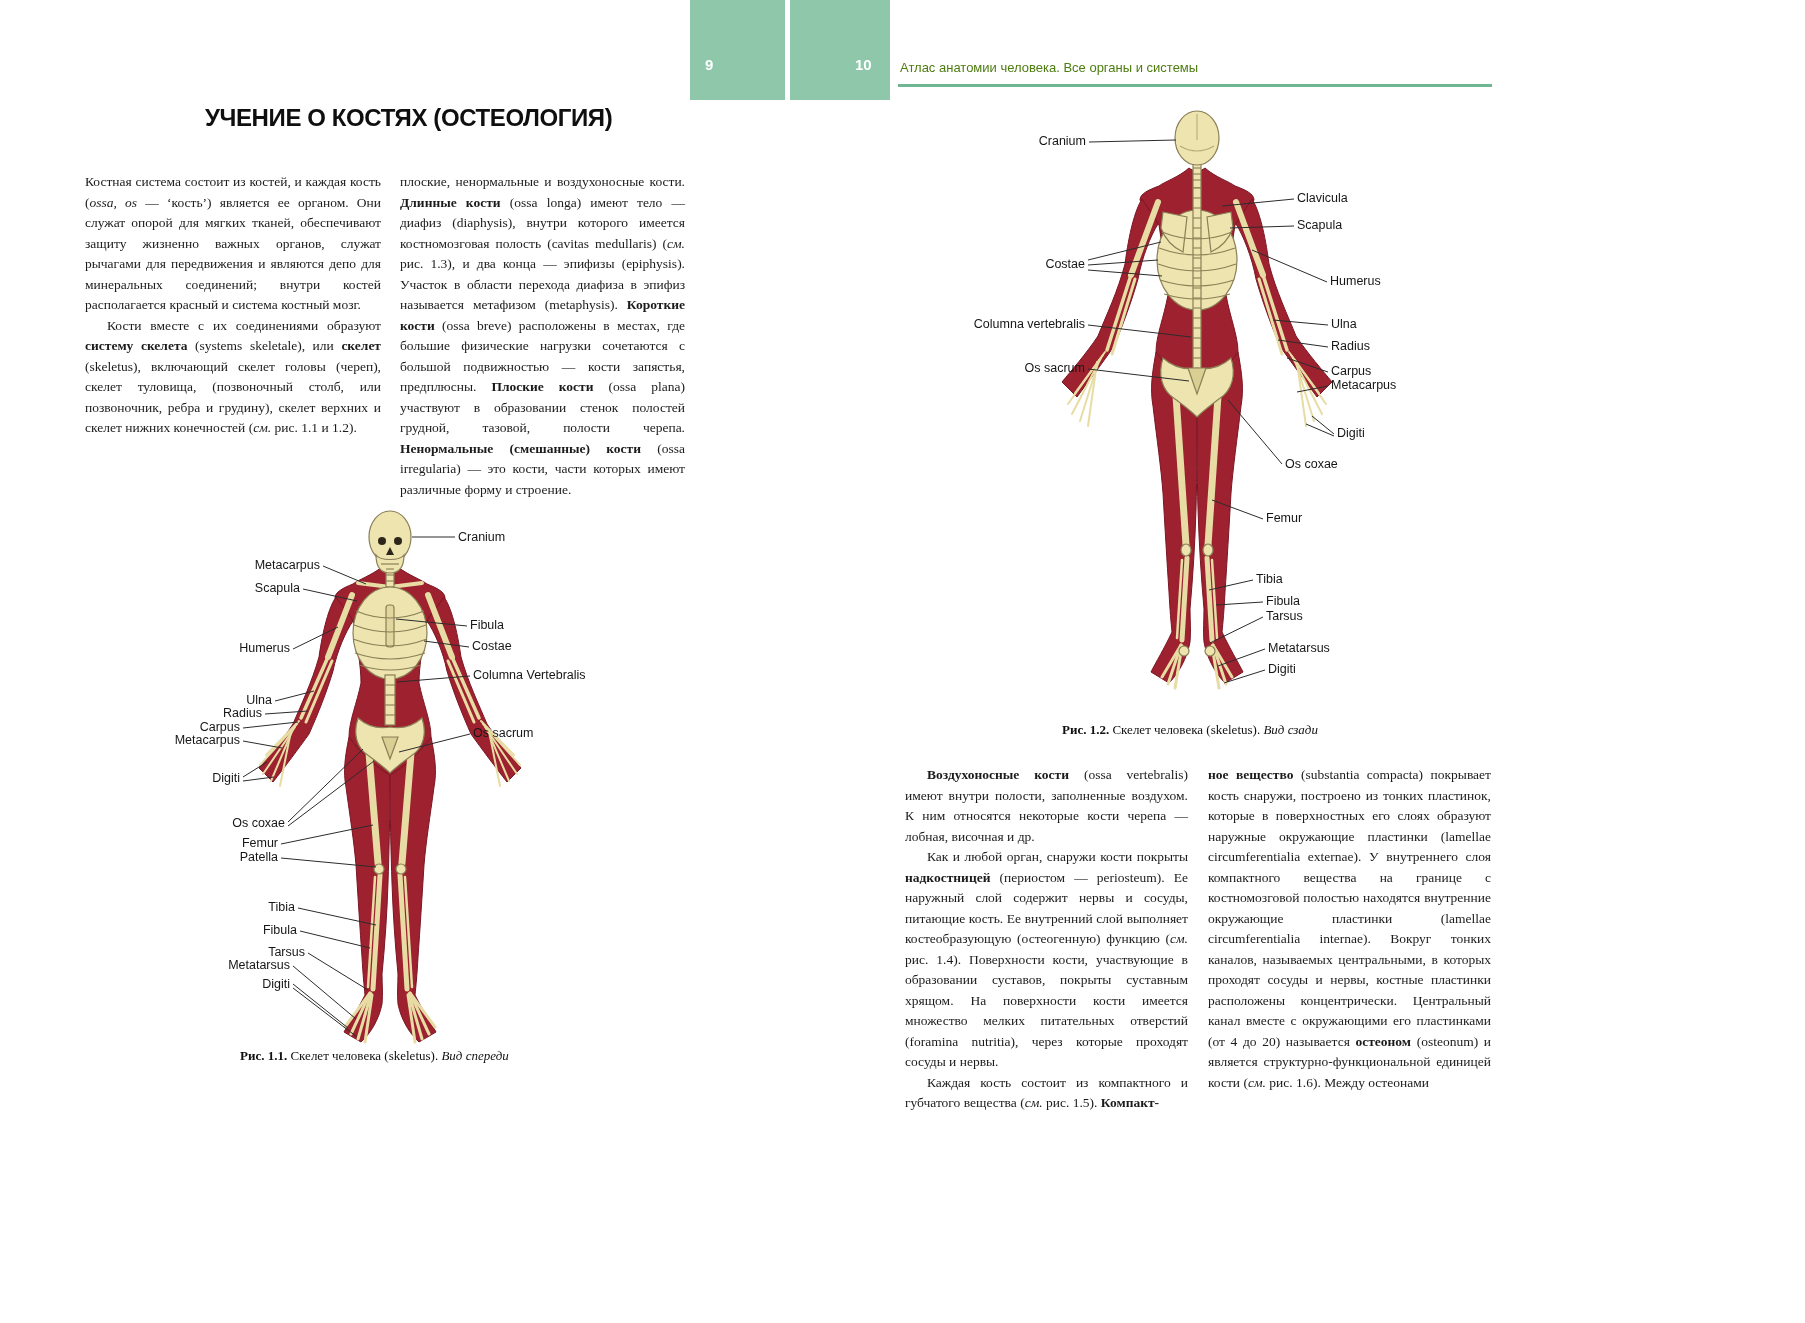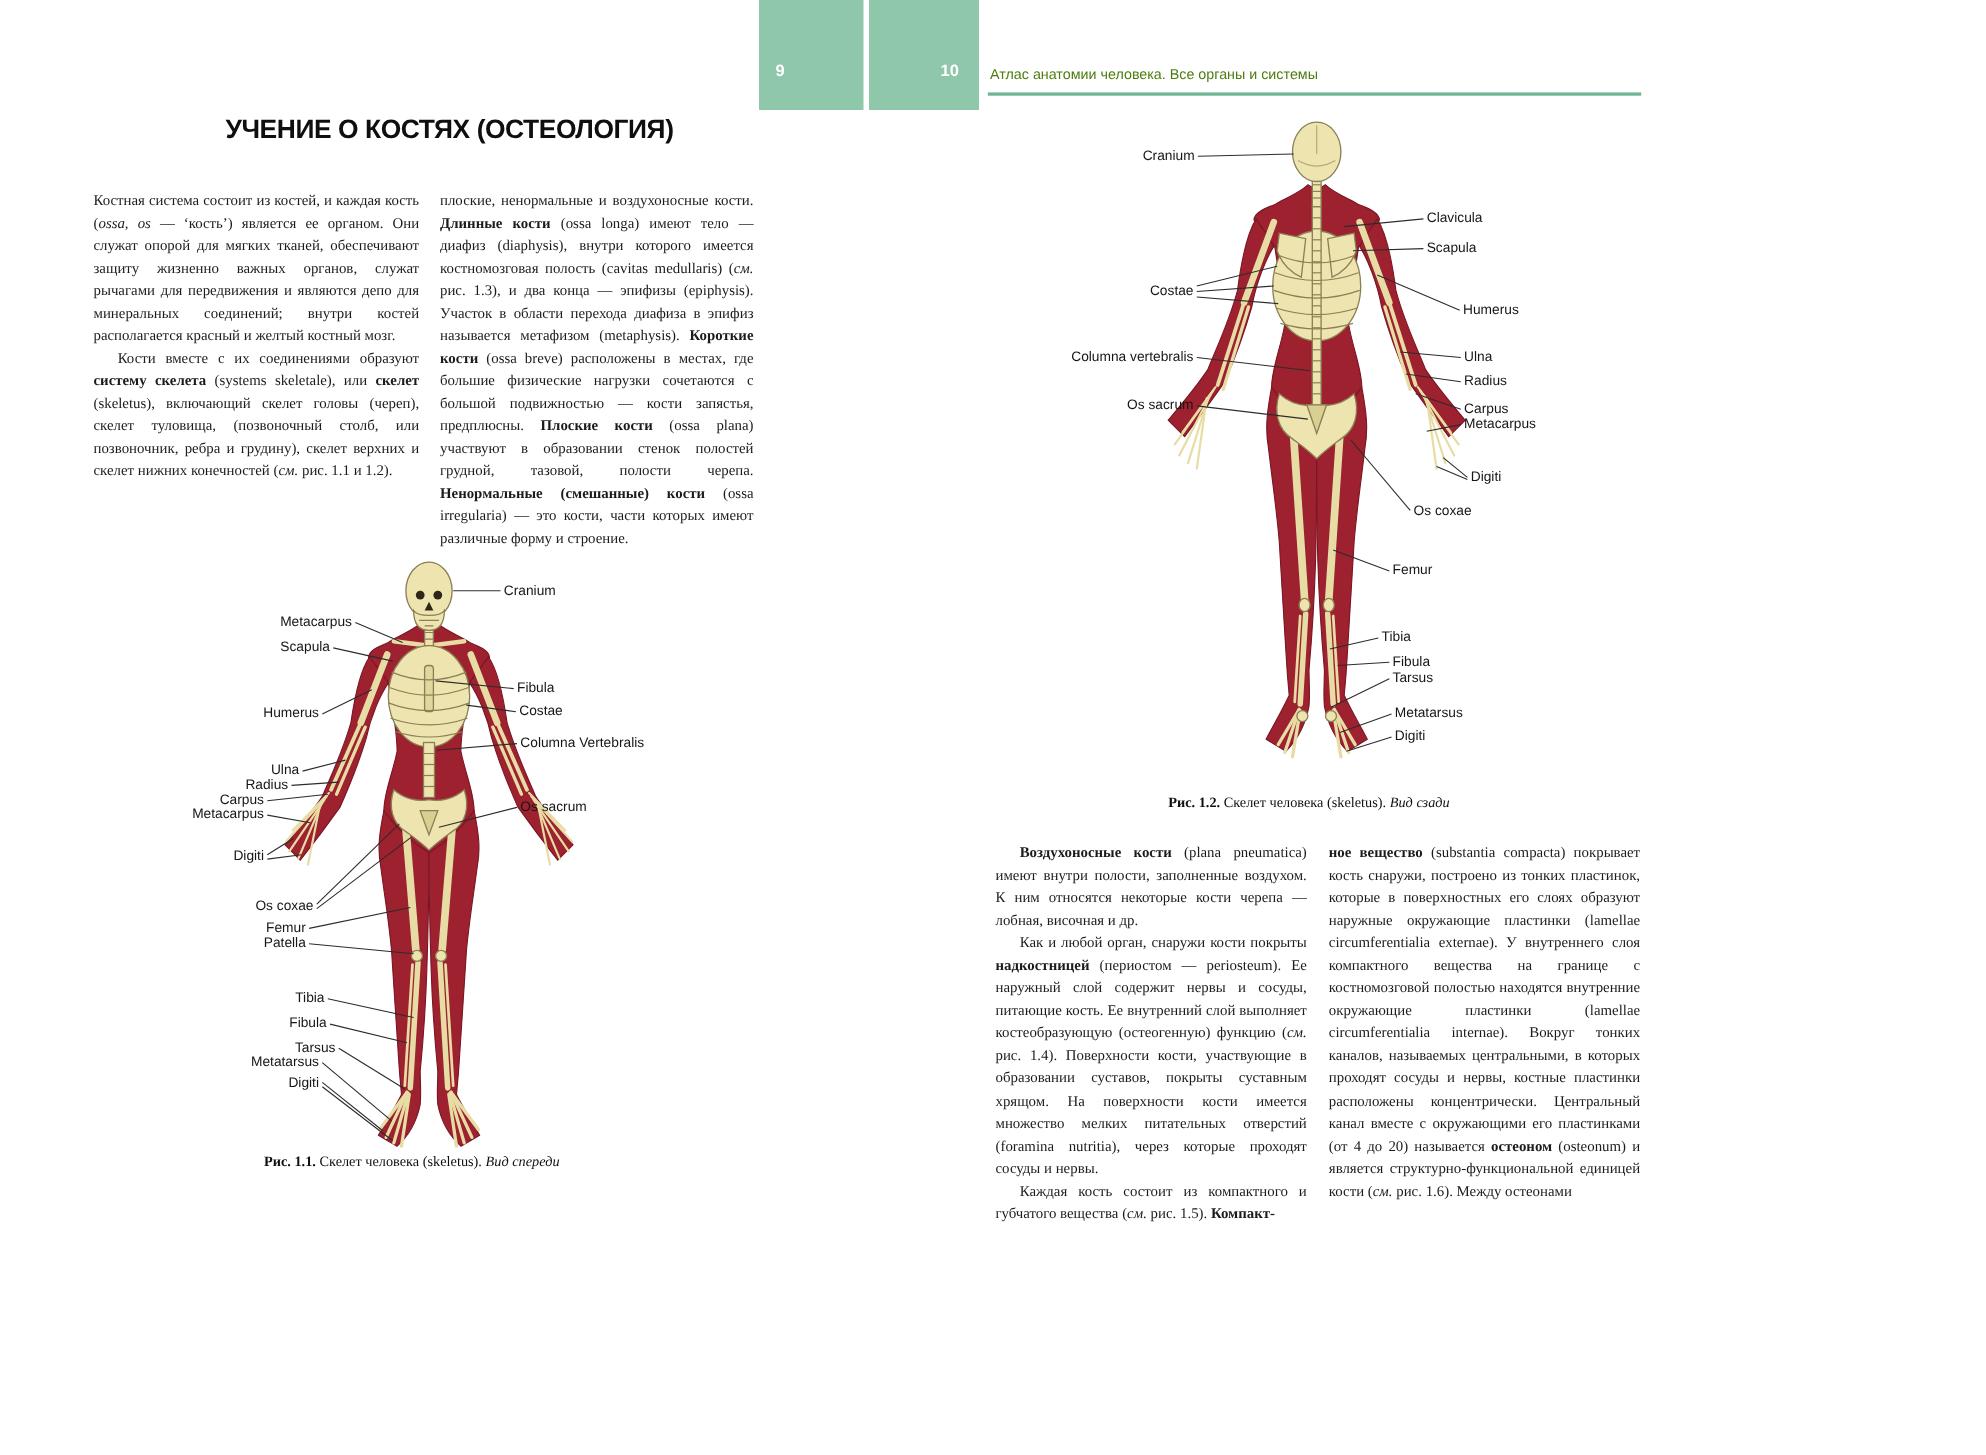--- a/index.html
+++ b/index.html
@@ -44,21 +44,21 @@
 <div class="tab" style="left:790px;width:100px">
   <span class="num" style="left:65px;top:56px">10</span>
 </div>
 
 <div class="hdr">Атлас анатомии человека. Все органы и системы</div>
 <div class="rule"></div>
 
 <div class="title">УЧЕНИЕ О КОСТЯХ (ОСТЕОЛОГИЯ)</div>
 
 <div class="col" style="left:85px;top:172px;width:296px">
-  <p class="para"><span>Костная система состоит из костей, и каждая кость (</span><span class="i">ossa, os</span><span> — ‘кость’) является ее органом. Они служат опорой для мягких тканей, обеспечивают защиту жизненно важных органов, служат рычагами для передвижения и являются депо для минеральных соединений; внутри костей располагается красный и желтый костный мозг.</span></p>
+  <p class="para"><span>Костная система состоит из костей, и каждая кость (</span><span class="i">ossa, os</span><span> — ‘кость’) является ее органом. Они служат опорой для мягких тканей, обеспечивают защиту жизненно важных органов, служат рычагами для передвижения и являются депо для минеральных соединений; внутри костей располагается красный и система костный мозг.</span></p>
   <p class="para ind"><span>Кости вместе с их соединениями образуют </span><span class="b">систему скелета</span><span> (systems skeletale), или </span><span class="b">скелет</span><span> (skeletus), включающий скелет головы (череп), скелет туловища, (позвоночный столб, или позвоночник, ребра и грудину), скелет верхних и скелет нижних конечностей (</span><span class="i">см.</span><span> рис. 1.1 и 1.2).</span></p>
 </div>
 
 <div class="col" style="left:400px;top:172px;width:285px">
   <p class="para"><span>плоские, ненормальные и воздухоносные кости. </span><span class="b">Длинные кости</span><span> (ossa longa) имеют тело — диафиз (diaphysis), внутри которого имеется костномозговая полость (cavitas medullaris) (</span><span class="i">см.</span><span> рис. 1.3), и два конца — эпифизы (epiphysis). Участок в области перехода диафиза в эпифиз называется метафизом (metaphysis). </span><span class="b">Короткие кости</span><span> (ossa breve) расположены в местах, где большие физические нагрузки сочетаются с большой подвижностью — кости запястья, предплюсны. </span><span class="b">Плоские кости</span><span> (ossa plana) участвуют в образовании стенок полостей грудной, тазовой, полости черепа. </span><span class="b">Ненормальные (смешанные) кости</span><span> (ossa irregularia) — это кости, части которых имеют различные форму и строение.</span></p>
 </div>
 
 <div class="fig" style="left:160px;top:505px;width:445px;height:545px">
   <svg viewBox="0 0 445 545" width="445" height="545">
 
@@ -318,20 +318,20 @@
   <div class="flbl" style="left:296px;top:472px">Tibia</div>
   <div class="flbl" style="left:306px;top:494px">Fibula</div>
   <div class="flbl" style="left:306px;top:509px">Tarsus</div>
   <div class="flbl" style="left:308px;top:541px">Metatarsus</div>
   <div class="flbl" style="left:308px;top:562px">Digiti</div>
 </div>
 
 <div class="caption" style="left:1062px;top:722px"><span class="b">Рис. 1.2.</span><span> Скелет человека (skeletus). </span><span class="i">Вид сзади</span></div>
 
 <div class="col" style="left:905px;top:765px;width:283px">
-  <p class="para ind"><span class="b">Воздухоносные кости</span><span> (plana pneumatica) имеют внутри полости, заполненные воздухом. К ним относятся некоторые кости черепа — лобная, височная и др.</span></p>
+  <p class="para ind"><span class="b">Воздухоносные кости</span><span> (ossa vertebralis) имеют внутри полости, заполненные воздухом. К ним относятся некоторые кости черепа — лобная, височная и др.</span></p>
   <p class="para ind"><span>Как и любой орган, снаружи кости покрыты </span><span class="b">надкостницей</span><span> (периостом — periosteum). Ее наружный слой содержит нервы и сосуды, питающие кость. Ее внутренний слой выполняет костеобразующую (остеогенную) функцию (</span><span class="i">см.</span><span> рис. 1.4). Поверхности кости, участвующие в образовании суставов, покрыты суставным хрящом. На поверхности кости имеется множество мелких питательных отверстий (foramina nutritia), через которые проходят сосуды и нервы.</span></p>
   <p class="para ind"><span>Каждая кость состоит из компактного и губчатого вещества (</span><span class="i">см.</span><span> рис. 1.5). </span><span class="b">Компакт-</span></p>
 </div>
 
 <div class="col" style="left:1208px;top:765px;width:283px">
   <p class="para"><span class="b">ное вещество</span><span> (substantia compacta) покрывает кость снаружи, построено из тонких пластинок, которые в поверхностных его слоях образуют наружные окружающие пластинки (lamellae circumferentialia externae). У внутреннего слоя компактного вещества на границе с костномозговой полостью находятся внутренние окружающие пластинки (lamellae circumferentialia internae). Вокруг тонких каналов, называемых центральными, в которых проходят сосуды и нервы, костные пластинки расположены концентрически. Центральный канал вместе с окружающими его пластинками (от 4 до 20) называется </span><span class="b">остеоном</span><span> (osteonum) и является структурно-функциональной единицей кости (</span><span class="i">см.</span><span> рис. 1.6). Между остеонами</span></p>
 </div>
 
 </body></html>

